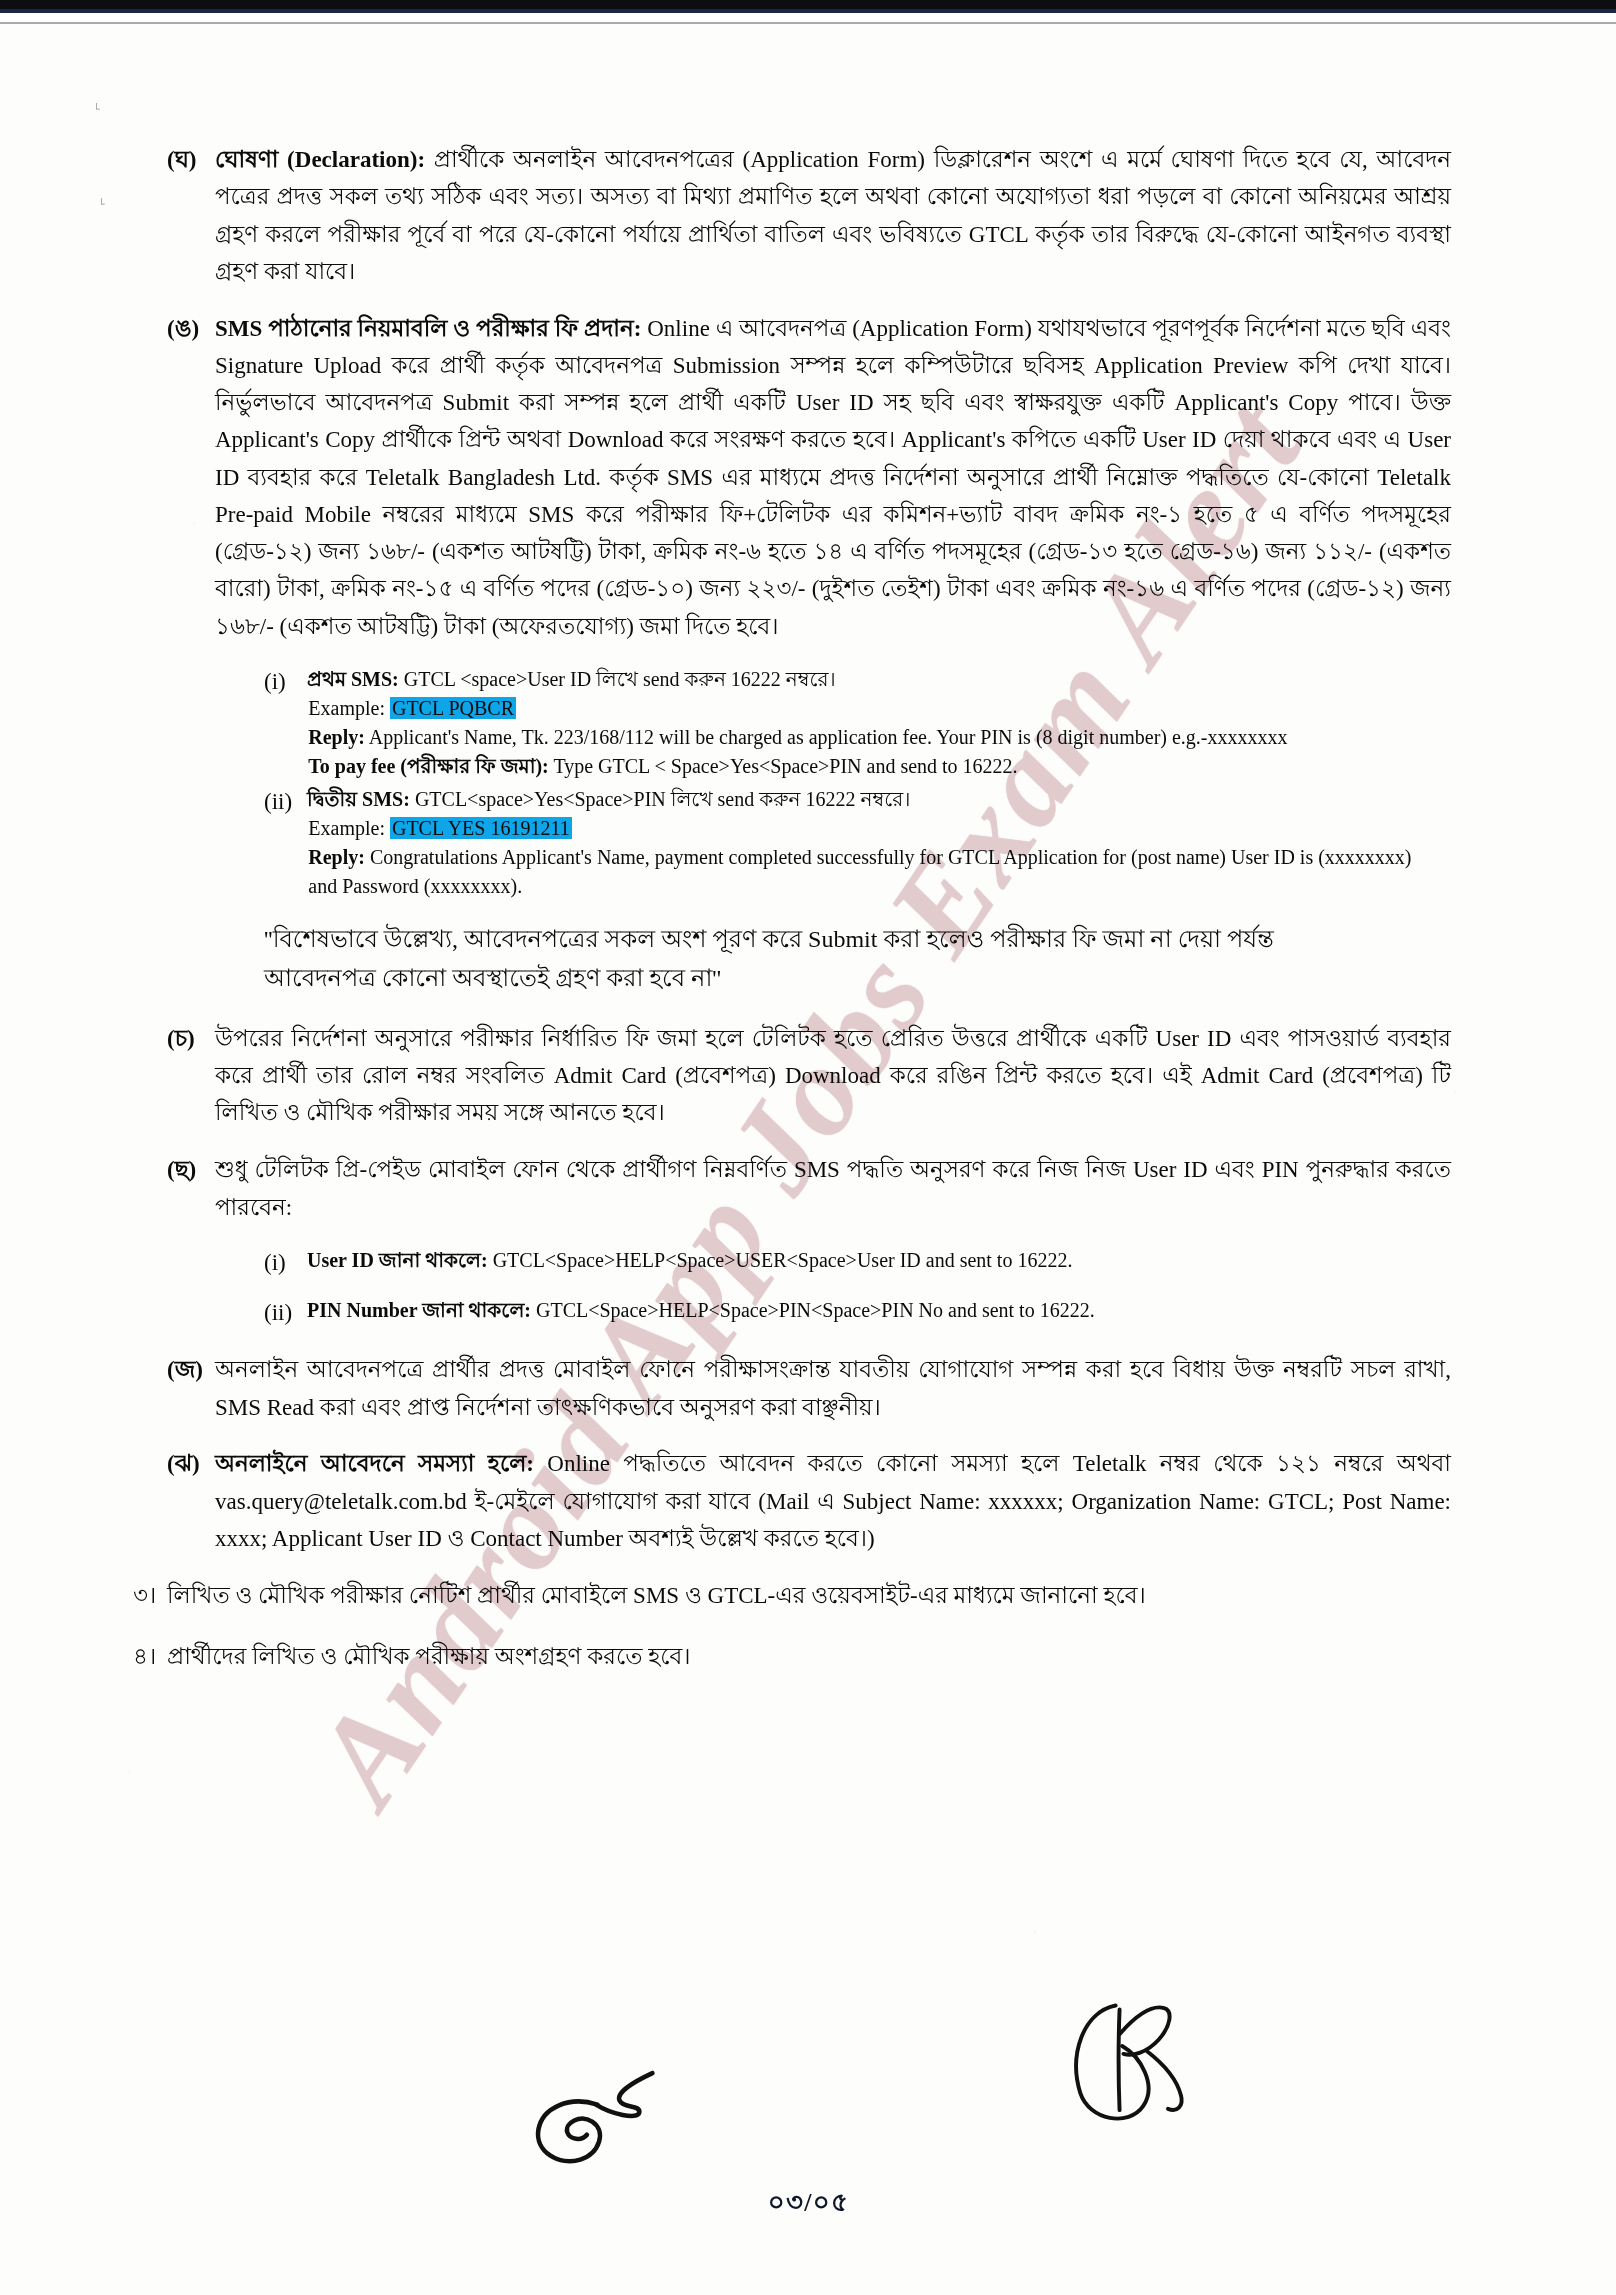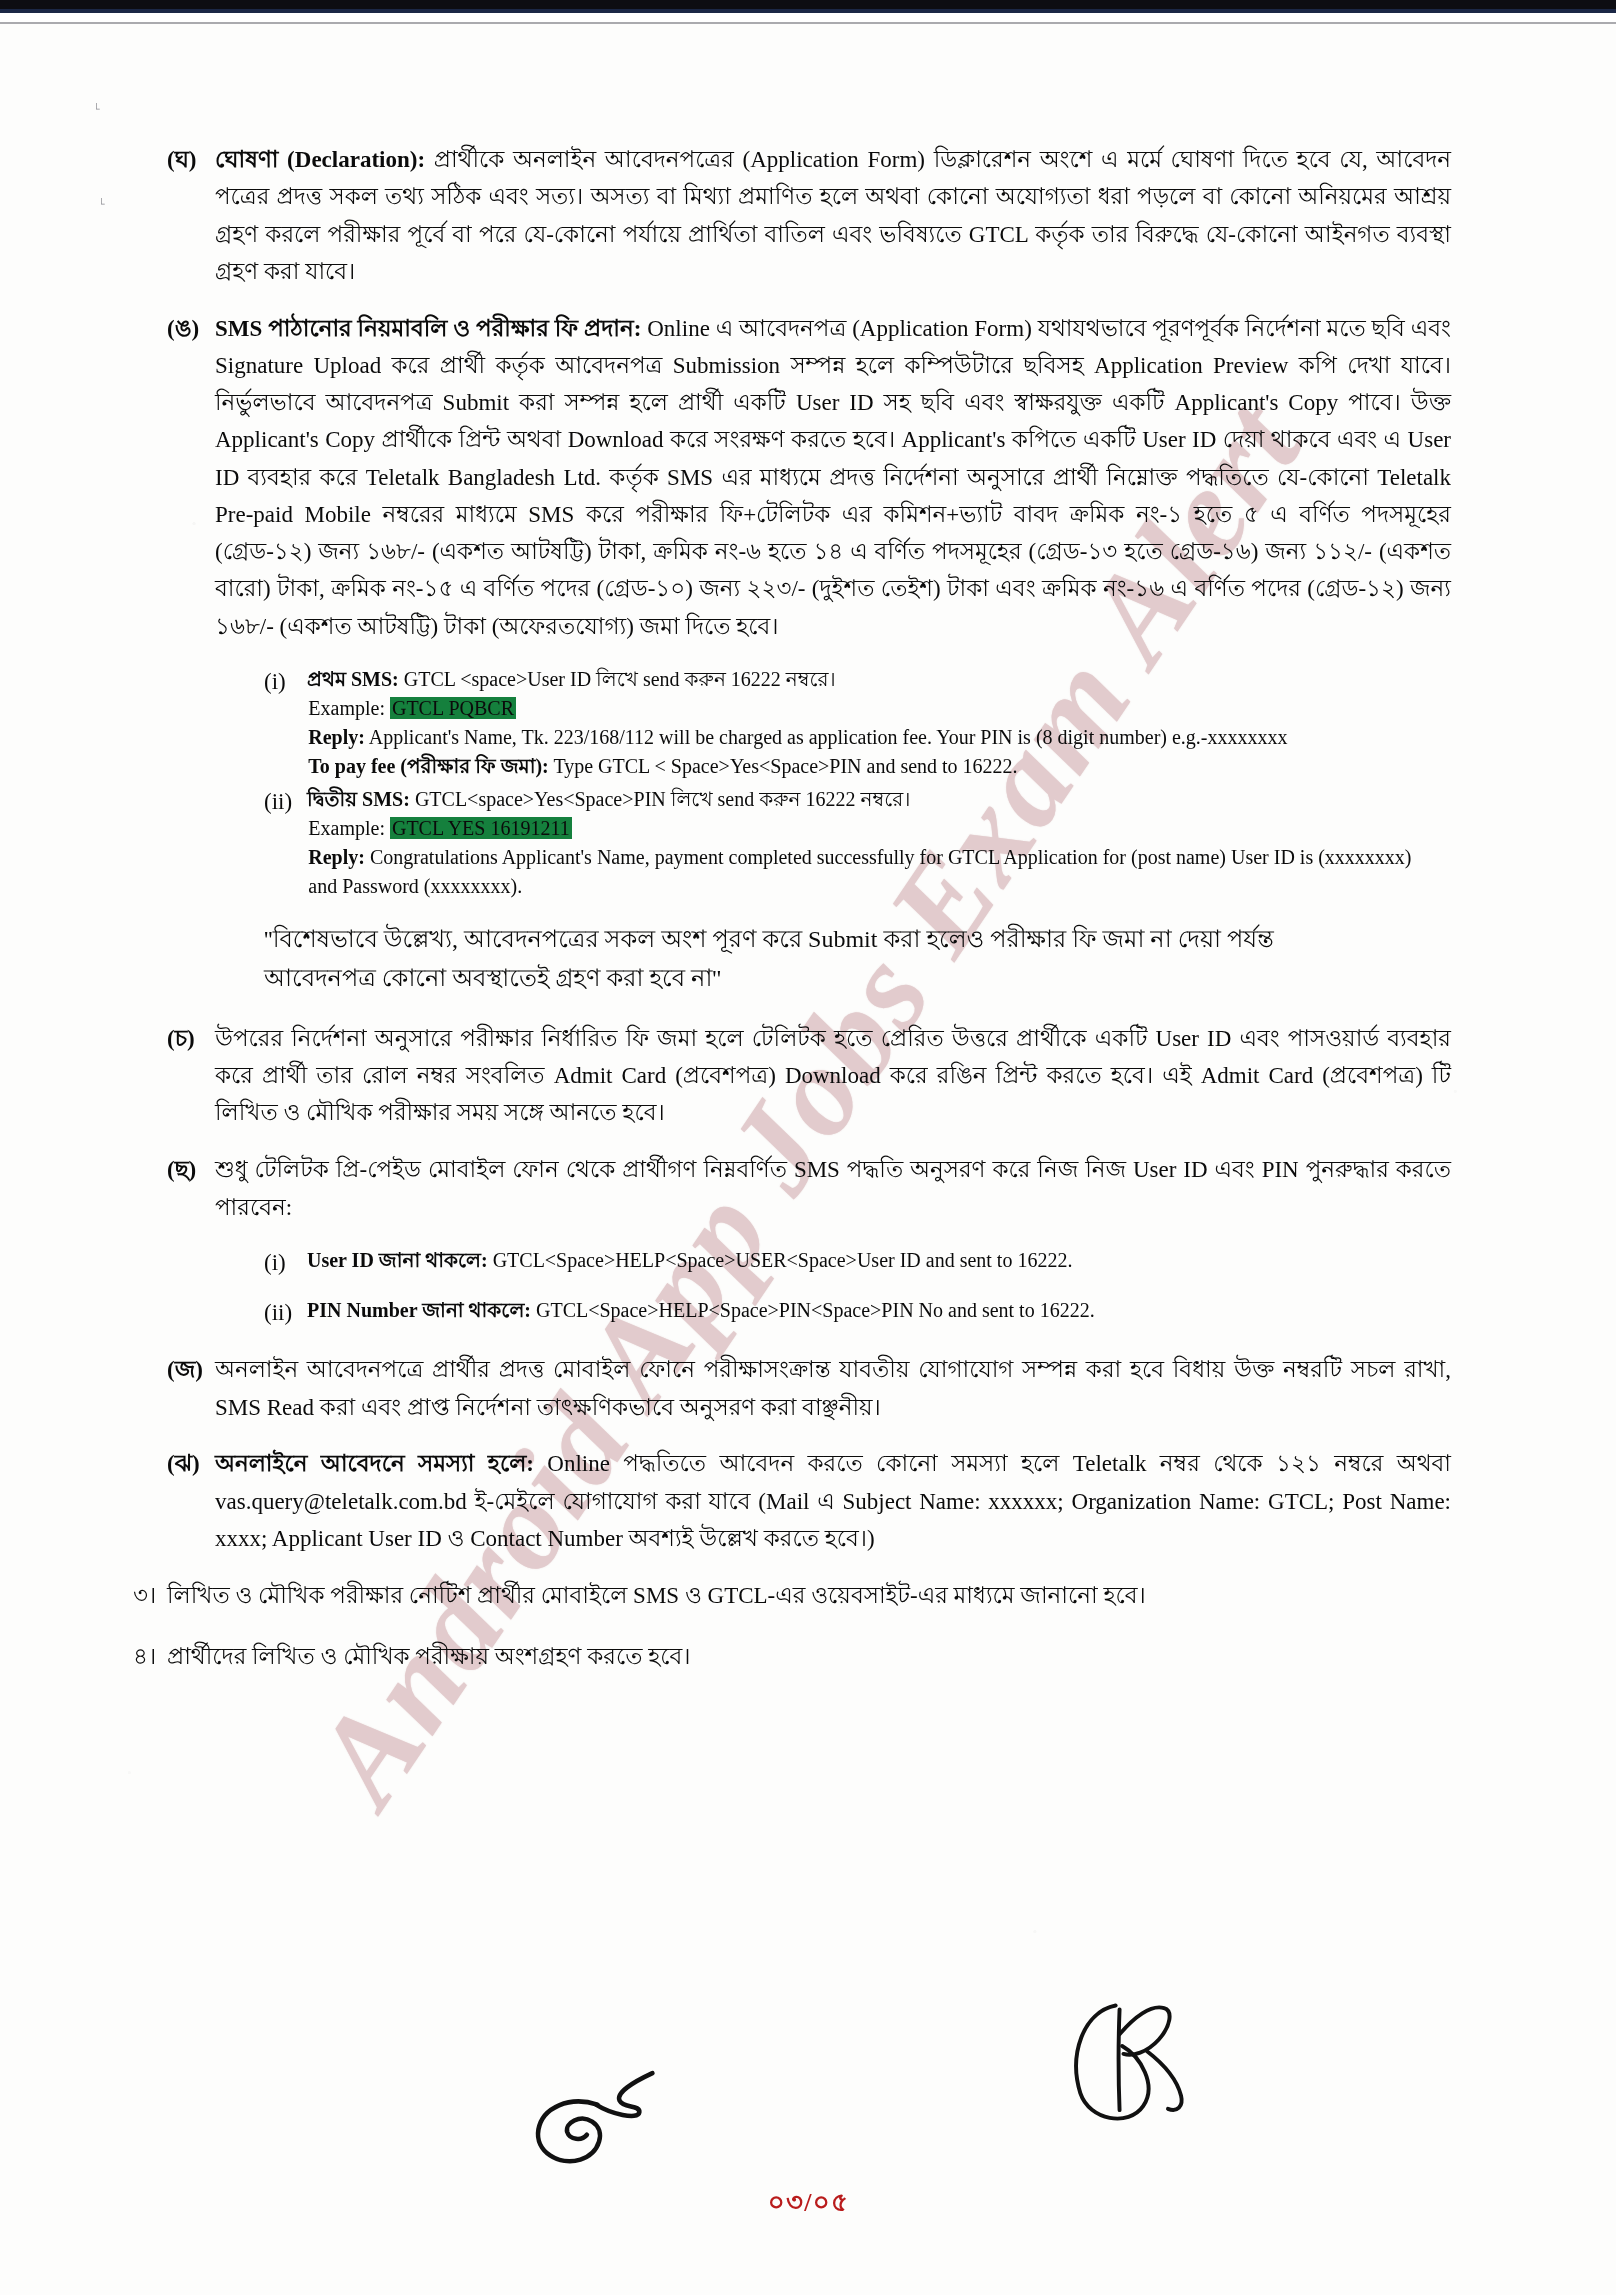--- a/index.html
+++ b/index.html
@@ -128,21 +128,21 @@
     line-height: 1.45;
   }
   .sub-body {
     flex: 1 1 auto;
     font-size: 20px;
     line-height: 1.45;
   }
   .sub-body .ln { display: block; }
   .indent { padding-left: 1.3px; }
   .hl {
-    background: #15803d;
+    background: #0ea5e9;
     padding: 0 2px;
   }
   .note-quote {
     margin: 19.7px 0 22px 97px;
     width: 1114px;
     font-size: 24px;
     line-height: 1.62;
   }
 
   
@@ -177,21 +177,21 @@
   }
   .page-no {
     position: absolute;
     left: 0;
     top: 2182px;
     width: 1617px;
     text-align: center;
     font-size: 26px;
     font-weight: 700;
     letter-spacing: 1.3px;
-    color: #b91c1c;
+    color: #0f172a;
   }
   .corner-mark {
     position: absolute;
     font-size: 14.4px;
     color: #8e8e93;
     transform: rotate(-90deg);
     font-family: "Liberation Serif", serif;
   }
 </style>
 </head>

